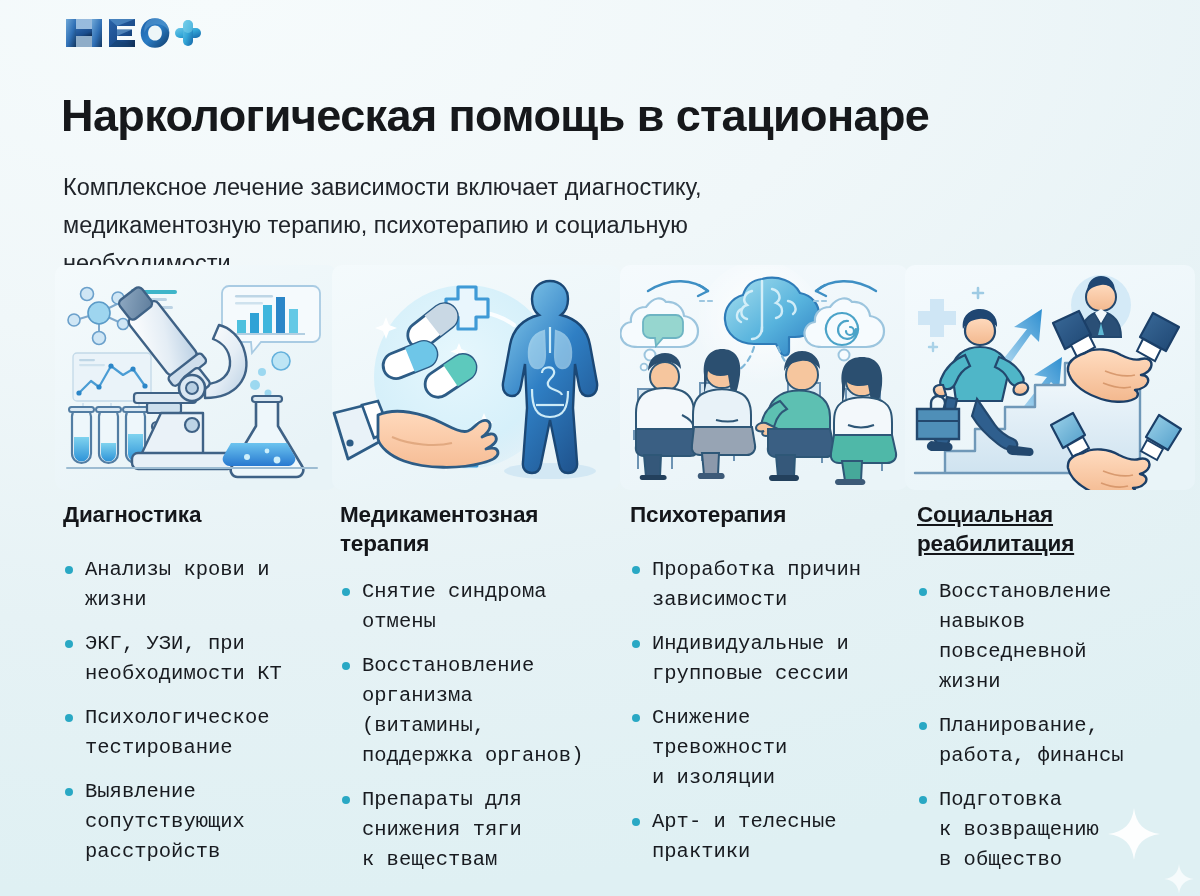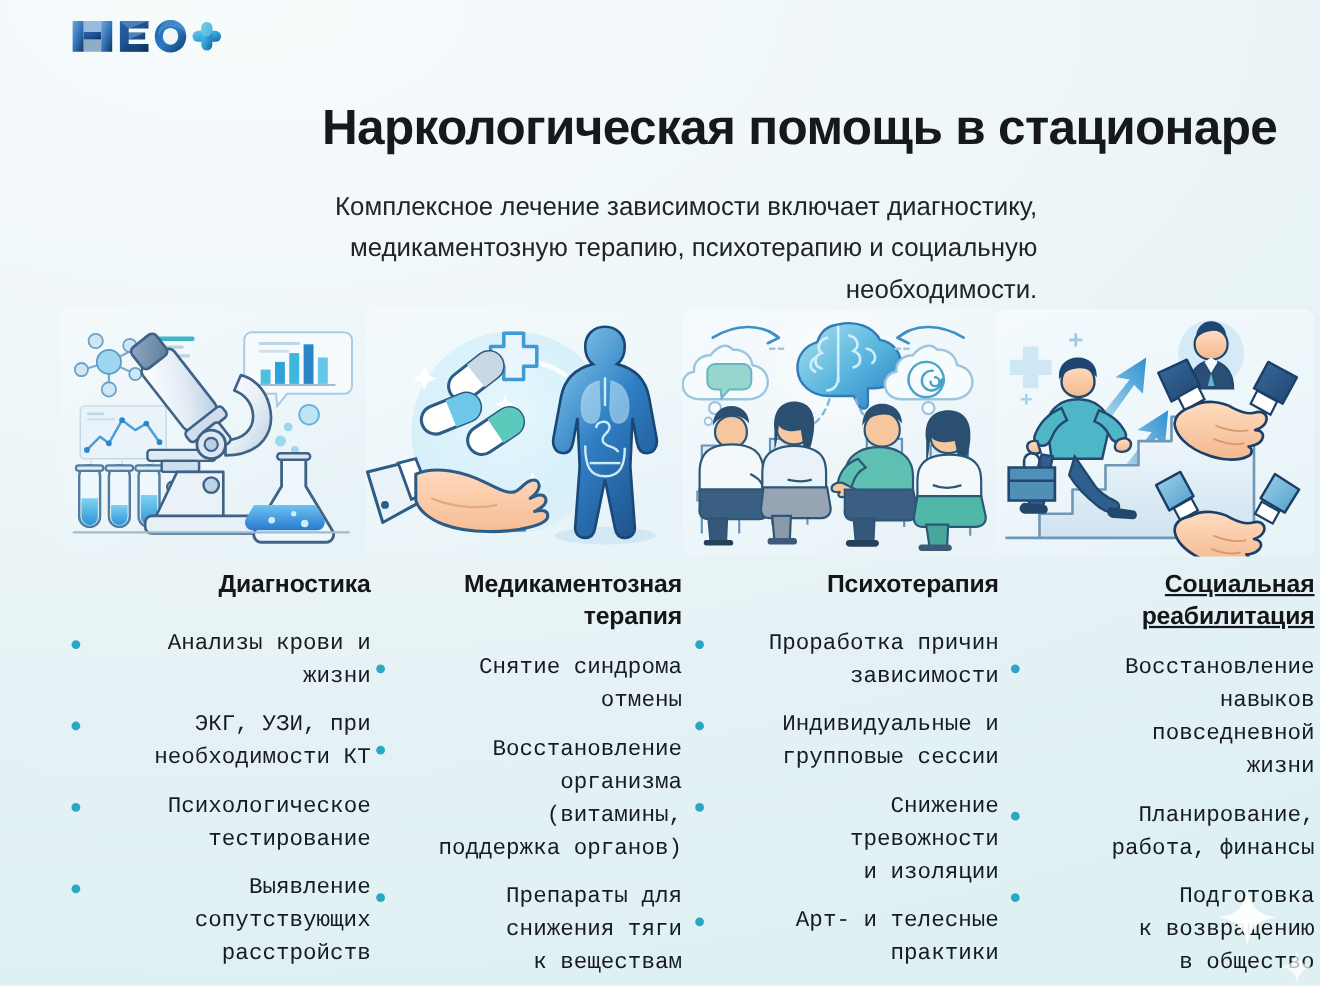--- a/index.html
+++ b/index.html
@@ -14,21 +14,20 @@
     background: #eef6f8;
   }
 
   #page {
     position: relative;
     width: 1200px;
     height: 896px;
     background:
       radial-gradient(140% 100% at 18% 0%, #f6fbfc 0%, #f0f7f9 38%, #e6f2f5 70%, #dff0f3 100%);
     overflow: hidden;
-    text-align: right;
   }
 
   
   .sparkle {
     position: absolute;
     pointer-events: none;
   }
   .sparkle svg { display: block; }
 
   
@@ -61,21 +60,21 @@
     width: 880px;
     font-size: 23.5px;
     line-height: 38px;
     font-weight: 400;
     color: #20242a;
   }
 
   
   .col {
     position: absolute;
-    top: 281px;
+    top: 265px;
   }
   .col-1 { left: 55px;  width: 282px; }
   .col-2 { left: 332px; width: 288px; }
   .col-3 { left: 620px; width: 288px; }
   .col-4 { left: 905px; width: 290px; }
 
   .illus {
     position: relative;
     height: 225px;
     width: 100%;

